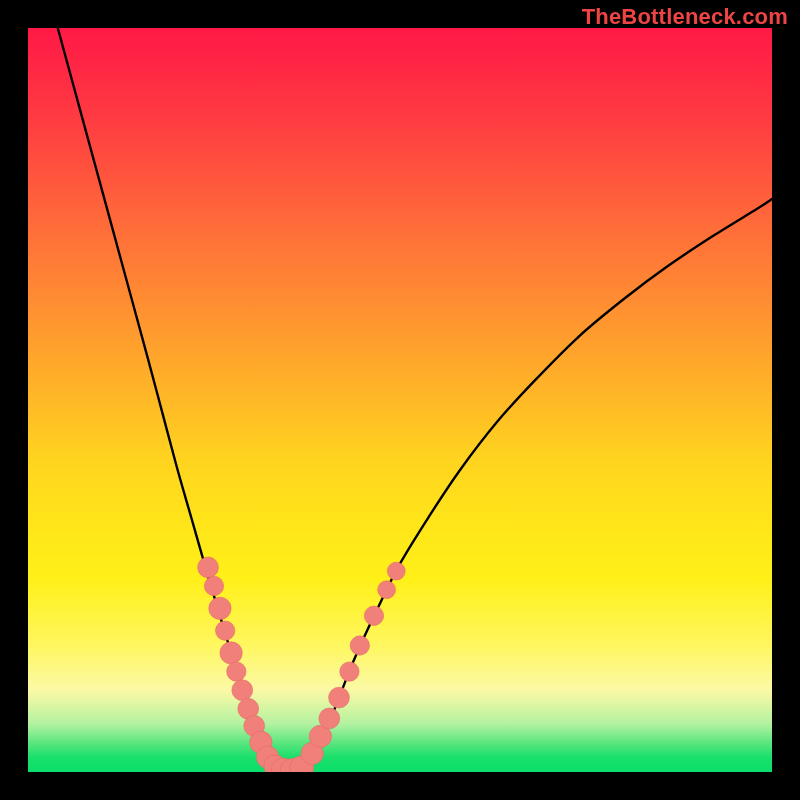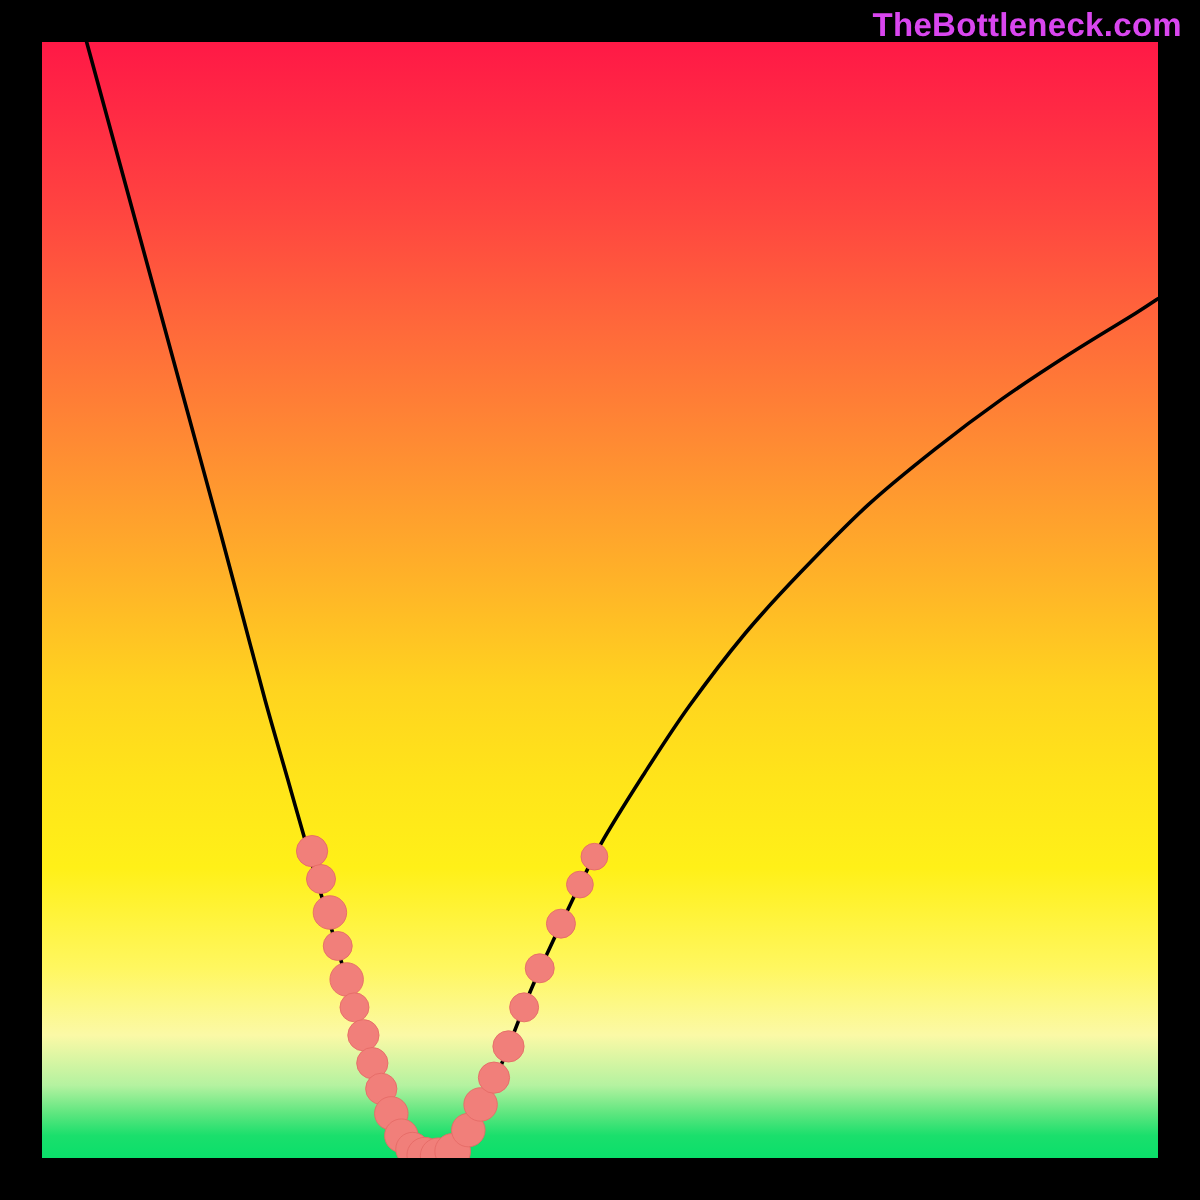--- a/index.html
+++ b/index.html
@@ -49,21 +49,21 @@
   svg.curves {
     position: absolute;
     inset: 0;
     width: 744px;
     height: 744px;
   }
   .watermark {
     position: absolute;
     top: 4px;
     right: 12px;
-    color: #d946ef;
+    color: #ef4444;
     font-size: 22px;
     font-weight: 600;
     letter-spacing: 0.2px;
     user-select: none;
   }
 </style>
 </head>
 <body>
 
 <div class="frame">

